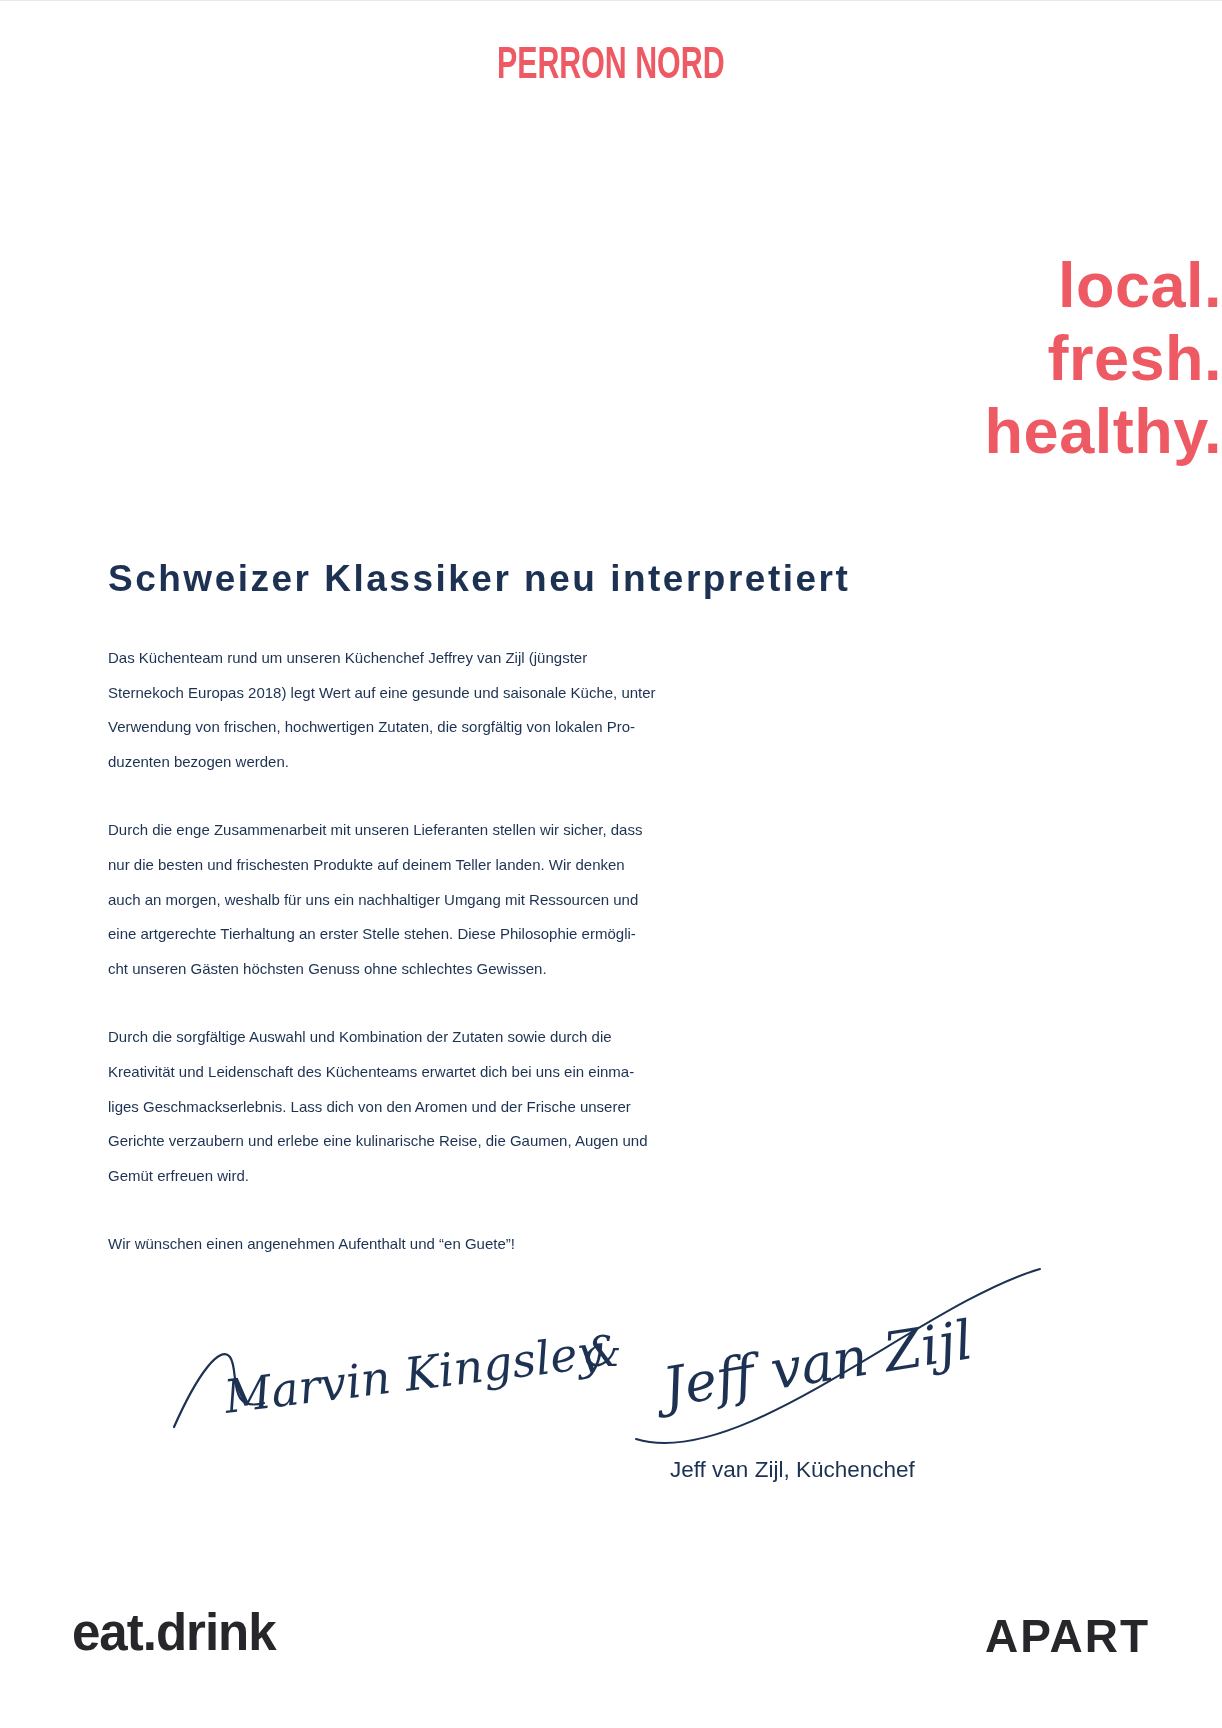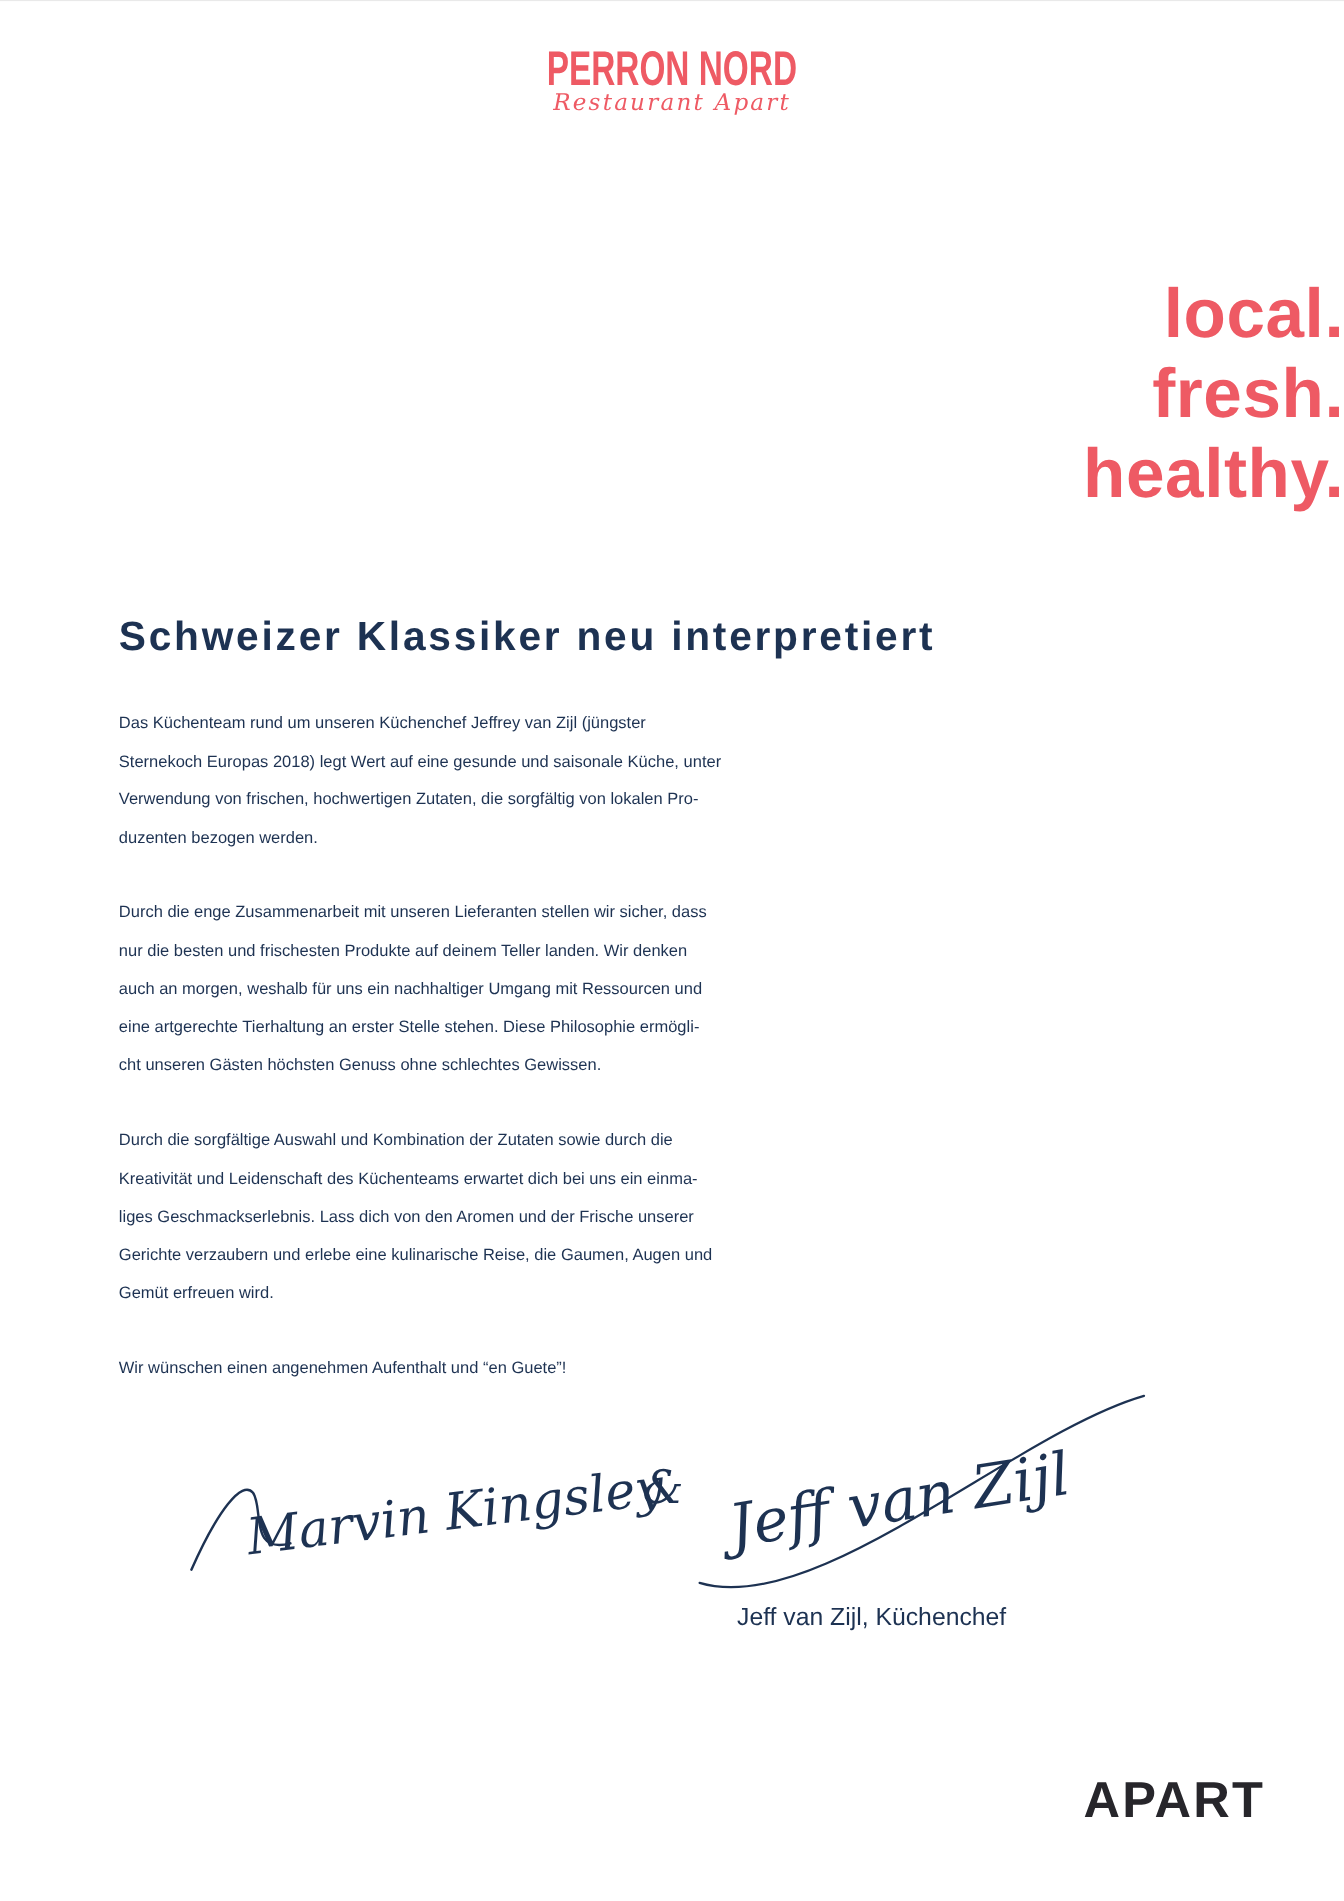--- a/index.html
+++ b/index.html
@@ -138,21 +138,20 @@
     color: var(--charcoal, #27262B);
   }
 </style>
 </head>
 <body>
 
 <div class="page">
 
   <div class="logo-block">
     <span class="logo-word">PERRON NORD</span>
-    <span class="logo-tagline">Restaurant Apart</span>
   </div>
 
   <div class="hero"><span>local.</span>
 <span>fresh.</span>
 <span>healthy.</span></div>
 
   <div class="content">
     <h2>Schweizer Klassiker neu interpretiert</h2>
     <p>Das Küchenteam rund um unseren Küchenchef Jeffrey van Zijl (jüngster
 Sternekoch Europas 2018) legt Wert auf eine gesunde und saisonale Küche, unter
@@ -178,15 +177,16 @@
 
   <div class="sig-amp">&amp;</div>
 
   <svg class="sig-svg sig-2" width="430" height="215" viewBox="0 0 430 215">
     <path d="M14 196 C 120 228, 300 60, 418 26" stroke-width="2"></path>
     <text x="38" y="136" font-size="54" transform="rotate(-9 215 110)">Jeff van Zijl</text>
   </svg>
 
   <div class="sig-caption second">Jeff van Zijl, Küchenchef</div>
 
+  <div class="footer-left">eat.drink</div>
   <div class="footer-right">APART</div>
 
 </div>
 
 </body></html>

